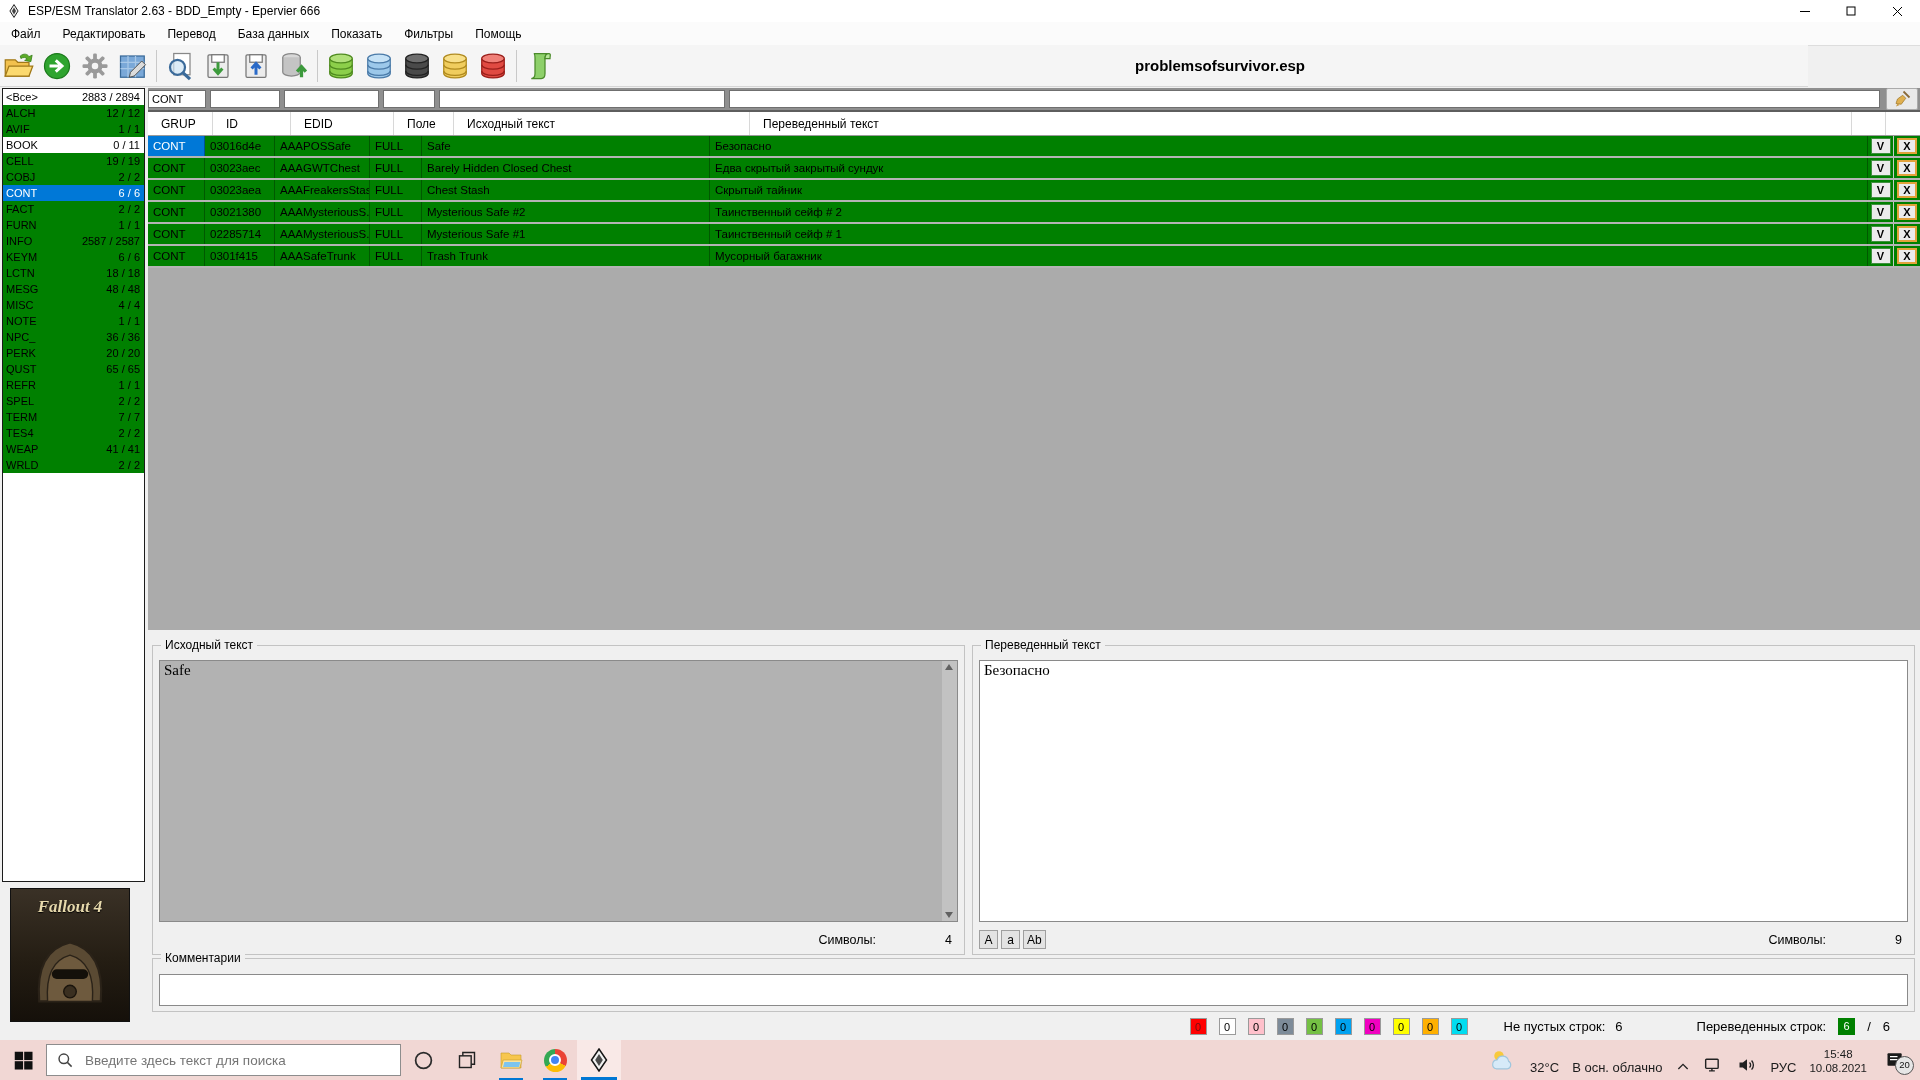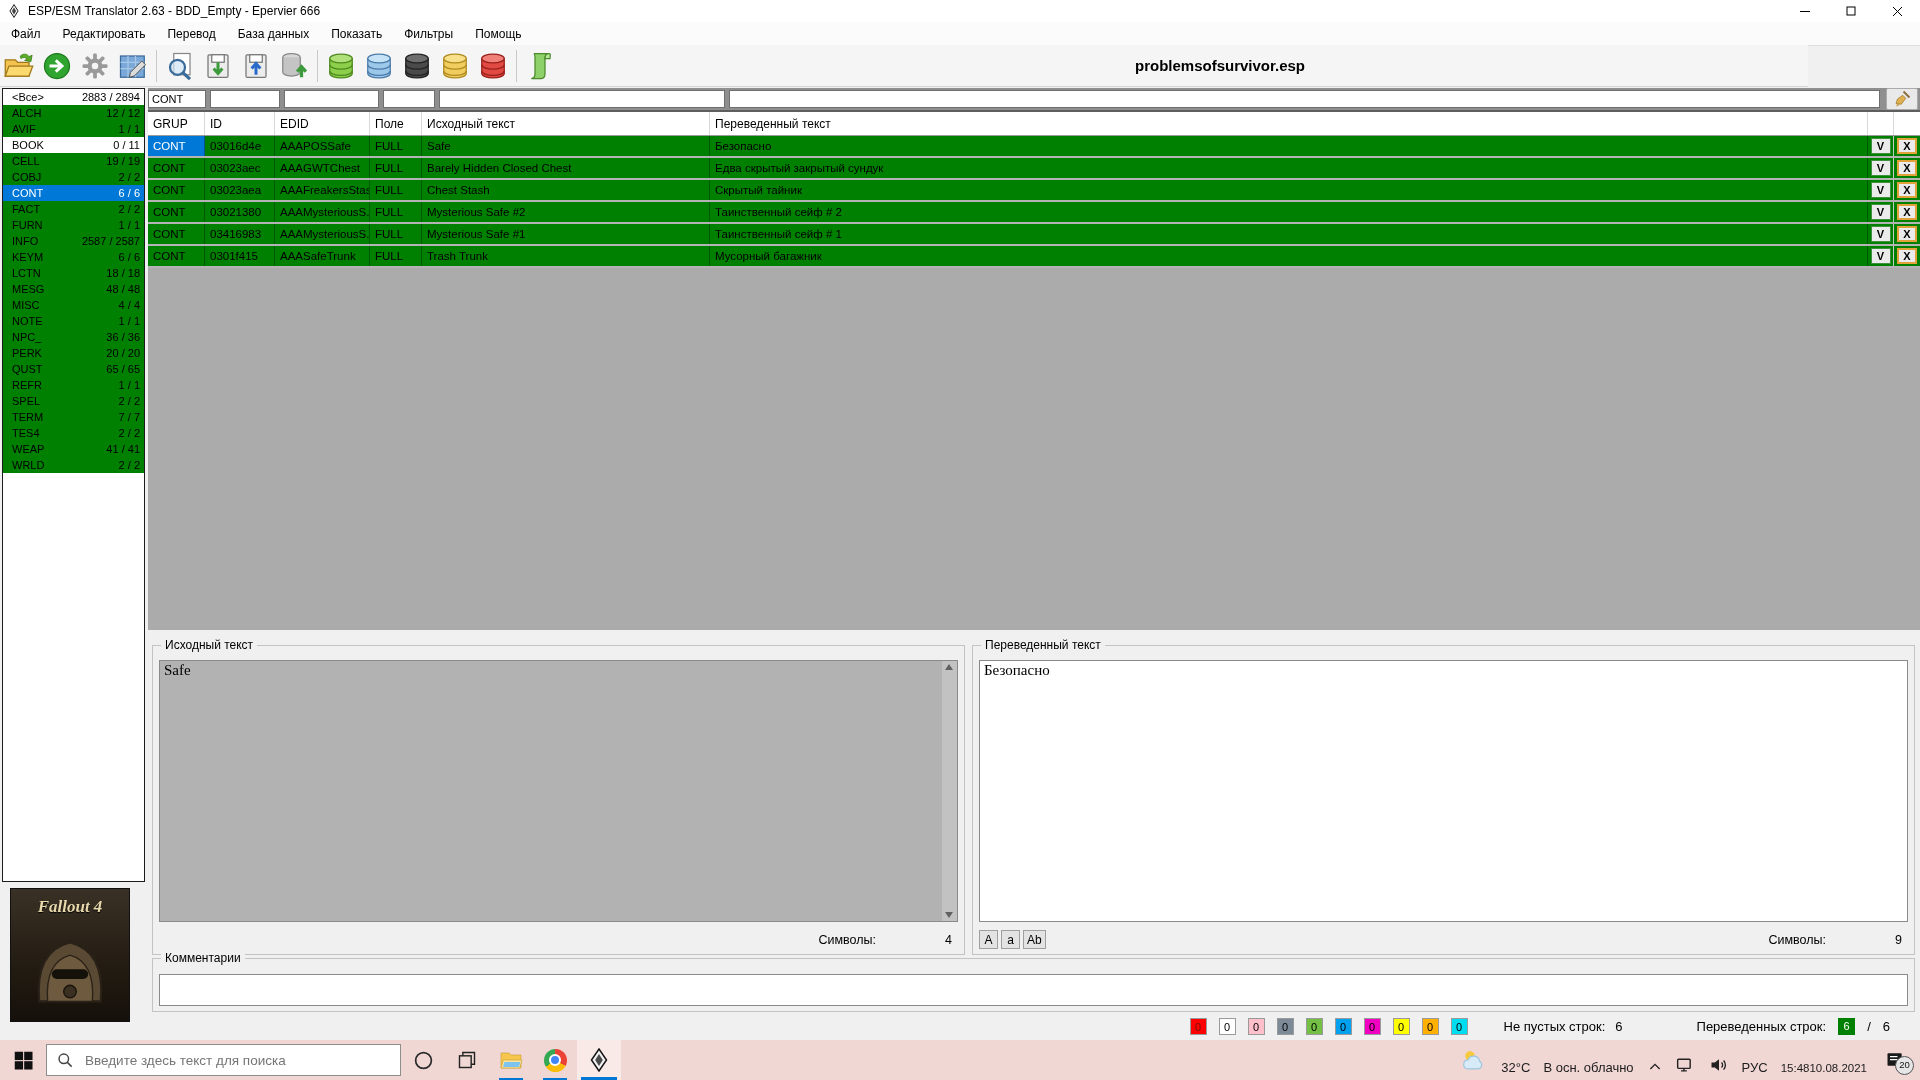--- a/index.html
+++ b/index.html
@@ -25,21 +25,21 @@
            border-bottom:1px solid #d6d6d6;display:flex;align-items:center;}
   .tbtn{width:36px;height:36px;display:flex;align-items:center;justify-content:center;margin:0 1px;}
   .tsep{width:1px;height:32px;background:#c9c9c9;margin:0 4px;}
   .filelabel{position:absolute;left:1050px;width:340px;text-align:center;
              font-weight:bold;font-size:15px;}
 
   
   .sidebar{position:absolute;left:2px;top:88px;width:141px;height:792px;background:#fff;
            border:1px solid #1c1c1c;overflow:hidden;}
   .srow{height:16px;display:flex;align-items:center;font-size:11px;line-height:16px;}
-  .srow .sb-l{padding-left:9px;white-space:nowrap;}
+  .srow .sb-l{padding-left:3px;white-space:nowrap;}
   .srow .sb-c{margin-left:auto;padding-right:4px;white-space:nowrap;}
   .st-complete{background:#008000;color:#000;}
   .st-incomplete{background:#ffffff;color:#000;}
   .st-selected{background:#0078d7;color:#fff;}
 
   
   .poster{position:absolute;left:10px;top:888px;width:118px;height:132px;
           background:linear-gradient(#3a3126,#241d13 55%,#15100a);
           border:1px solid #111;display:flex;flex-direction:column;align-items:center;}
   .poster-title{margin-top:8px;font-family:"Liberation Serif",serif;font-weight:bold;
@@ -51,21 +51,21 @@
              display:flex;flex-direction:column;background:#ababab;}
   .filterrow{height:22px;background:#8f8f8f;display:flex;align-items:center;flex:0 0 auto;}
   .finput{height:16px;border:1px solid #6f6f6f;background:#fff;font-size:11px;
           padding:0 3px;margin-right:4px;font-family:"Liberation Sans",sans-serif;}
   .fi1{width:50px;} .fi2{width:62px;} .fi3{width:87px;} .fi4{width:44px;} .fi5{width:278px;} .fi6{flex:1;}
   .broom{width:30px;height:20px;margin:0 2px;background:#e9e9e9;border:1px solid #aaa;
          border-radius:2px;display:flex;align-items:center;justify-content:center;flex:0 0 auto;}
   .headrow{height:23px;background:#fff;border-top:2px solid #5e5e5e;border-bottom:1px solid #9a9a9a;
            display:flex;align-items:center;flex:0 0 auto;}
   .hcell{padding-left:5px;font-size:12px;height:100%;display:flex;align-items:center;
-         border-right:1px solid #d8d8d8;box-sizing:border-box;}
+         border-right:1px solid #d8d8d8;box-sizing:border-box;margin-left:8px;}
   .h1{width:57px;} .h2{width:70px;} .h3{width:95px;} .h4{width:52px;} .h5{width:288px;} .h6{flex:1;} .h7{width:26px;} .h8{width:26px;border-right:none;}
   .trow{height:20px;background:#008000;display:flex;align-items:stretch;
         border-bottom:2px solid #b4b4b4;flex:0 0 auto;}
   .cell{font-size:11.5px;line-height:20px;padding-left:5px;white-space:nowrap;overflow:hidden;
         border-right:1px solid rgba(0,0,0,0.30);box-sizing:border-box;color:#000;}
   .c-grup{width:57px;} .c-id{width:70px;} .c-edid{width:95px;} .c-field{width:52px;}
   .c-src{width:288px;} .c-tr{flex:1;}
   .c-btn{width:26px;padding:0;display:flex;align-items:center;justify-content:center;
          border-right:1px solid #c9c9c9;}
   .c-btn:last-child{border-right:none;}
@@ -121,21 +121,21 @@
   .tkbtn{width:44px;height:40px;display:flex;align-items:center;justify-content:center;position:relative;}
   .tkbtn.active{background:#f9e9e7;}
   .underline{position:absolute;bottom:0;left:10px;right:10px;height:2px;background:#0077d4;}
   .underline.full{left:4px;right:4px;height:3px;}
   .chrome-ico{width:23px;height:23px;border-radius:50%;
       background:conic-gradient(#ea4335 0 33%,#fbbc05 0 66%,#34a853 0 100%);position:relative;}
   .chrome-ico::after{content:"";position:absolute;inset:5.5px;border-radius:50%;background:#4285f4;
       border:2px solid #fff;}
   .tray{margin-left:auto;display:flex;align-items:flex-end;gap:13px;padding-right:10px;}
   .tray .ttext{font-size:13px;color:#1c1c1c;}
-  .clock{display:flex;flex-direction:row;align-items:center;font-size:11.5px;line-height:14px;color:#1c1c1c;}
+  .clock{display:flex;flex-direction:column;align-items:center;font-size:11.5px;line-height:14px;color:#1c1c1c;}
   .notif{position:relative;width:30px;height:30px;display:flex;align-items:center;justify-content:center;}
   .badge{position:absolute;right:-4px;bottom:0;width:17px;height:17px;border-radius:50%;
          background:#e6e6e6;border:1px solid #555;font-size:9.5px;line-height:16px;text-align:center;color:#111;}
 </style>
 </head>
 <body>
 
 <div class="app">
 
   <div class="titlebar">
@@ -472,21 +472,21 @@
       <span class="cell c-tr">Таинственный сейф # 2</span>
       <span class="cell c-btn">
             <button class="vbtn">V</button>
           </span>
       <span class="cell c-btn">
             <button class="xbtn">X</button>
           </span>
     </div>
         <div class="trow">
       <span class="cell c-grup">CONT</span>
-      <span class="cell c-id">03416983</span>
+      <span class="cell c-id">02285714</span>
       <span class="cell c-edid">AAAMysteriousS...</span>
       <span class="cell c-field">FULL</span>
       <span class="cell c-src">Mysterious Safe #1</span>
       <span class="cell c-tr">Таинственный сейф # 1</span>
       <span class="cell c-btn">
             <button class="vbtn">V</button>
           </span>
       <span class="cell c-btn">
             <button class="xbtn">X</button>
           </span>

